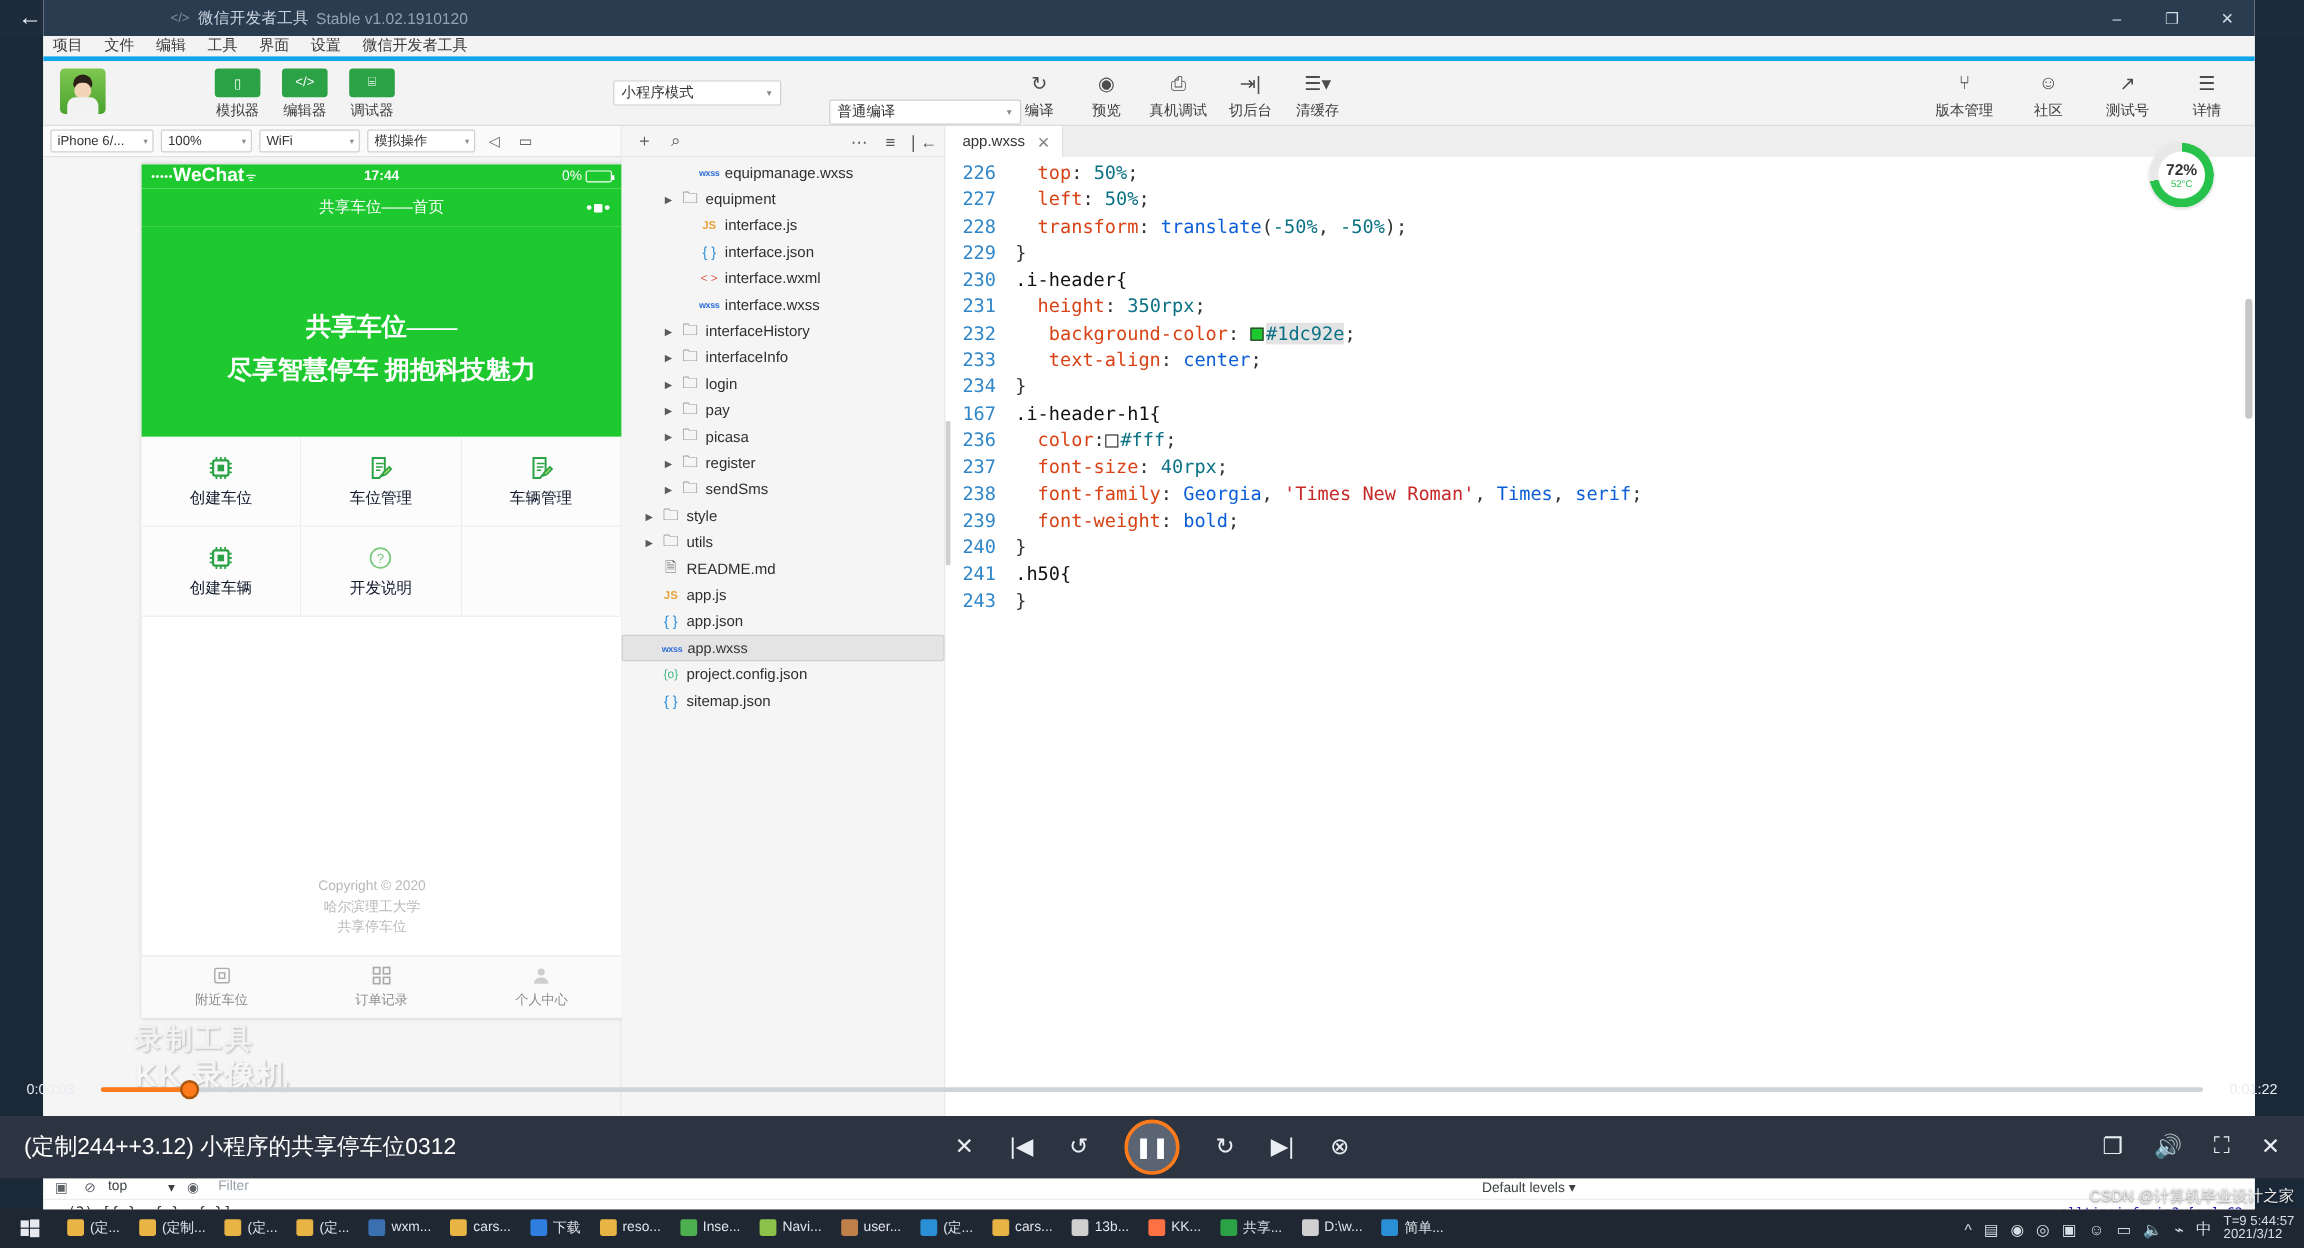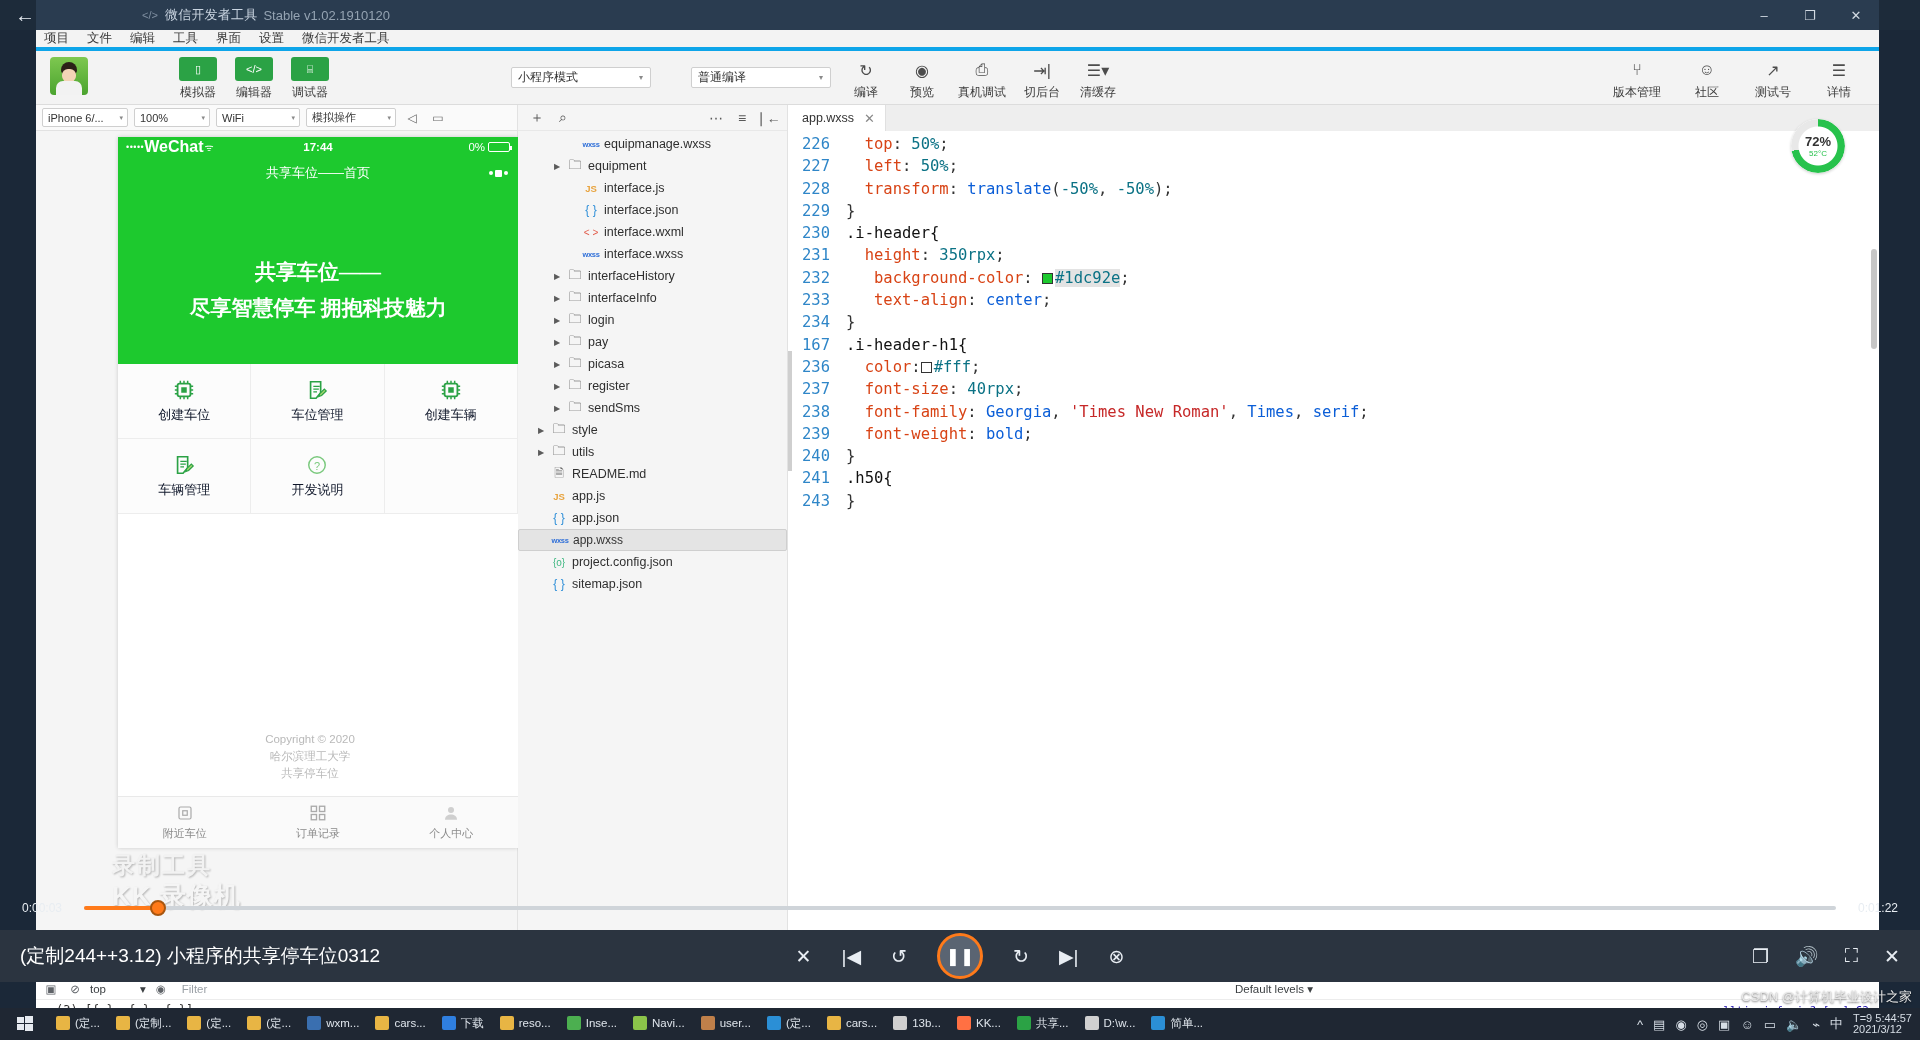--- a/index.html
+++ b/index.html
@@ -368,21 +368,21 @@
           <div class="tb-btn">⌸</div>
           <div class="tb-lab">调试器</div>
         </div>
       </div>
 
       <div class="sel" style="position:absolute; left:475px; top:16px; width:140px;">
         <span>小程序模式</span>
         <span class="cv">▾</span>
       </div>
 
-      <div class="sel" style="position:absolute; left:655px; top:16px; width:140px;">
+      <div class="sel" style="position:absolute; left:655px; top:32px; width:160px;">
         <span>普通编译</span>
         <span class="cv">▾</span>
       </div>
 
       <div class="tb-group" style="left:810px; top:6px; gap:16px;">
         <div class="tb-plain">
           <div class="ic">↻</div>
           <div class="tb-lab">编译</div>
         </div>
         <div class="tb-plain">
@@ -492,37 +492,37 @@
                 <path d="M5 3h11v12l-5 6H5z" fill="none" stroke="#2ba245" stroke-width="1.8"></path>
                 <g stroke="#2ba245" stroke-width="1.4">
                     <path d="M8 8h7M8 11h6M8 14h4"></path>
                   </g>
                 <path d="M15 16l5-5 2 2-5 5-3 1z" fill="#a8d66f" stroke="#2ba245" stroke-width="1.4"></path>
               </svg>
               <div class="lab">车位管理</div>
             </div>
             <div class="ph-cell">
               <svg width="22" height="22" viewBox="0 0 24 24">
+                <path d="M5 3h11v12l-5 6H5z" fill="none" stroke="#2ba245" stroke-width="1.8"></path>
+                <g stroke="#2ba245" stroke-width="1.4">
+                    <path d="M8 8h7M8 11h6M8 14h4"></path>
+                  </g>
+                <path d="M15 16l5-5 2 2-5 5-3 1z" fill="#a8d66f" stroke="#2ba245" stroke-width="1.4"></path>
+              </svg>
+              <div class="lab">车辆管理</div>
+            </div>
+            <div class="ph-cell">
+              <svg width="22" height="22" viewBox="0 0 24 24">
                 <rect x="5" y="5" width="14" height="14" rx="2" fill="none" stroke="#2ba245" stroke-width="2"></rect>
                 <rect x="9" y="9" width="6" height="6" fill="#2ba245"></rect>
                 <g stroke="#2ba245" stroke-width="1.6">
                   <path d="M8 5V2M12 5V2M16 5V2M8 22v-3M12 22v-3M16 22v-3M5 8H2M5 12H2M5 16H2M22 8h-3M22 12h-3M22 16h-3"></path>
                 </g>
               </svg>
               <div class="lab">创建车辆</div>
-            </div>
-            <div class="ph-cell">
-              <svg width="22" height="22" viewBox="0 0 24 24">
-                <path d="M5 3h11v12l-5 6H5z" fill="none" stroke="#2ba245" stroke-width="1.8"></path>
-                <g stroke="#2ba245" stroke-width="1.4">
-                    <path d="M8 8h7M8 11h6M8 14h4"></path>
-                  </g>
-                <path d="M15 16l5-5 2 2-5 5-3 1z" fill="#a8d66f" stroke="#2ba245" stroke-width="1.4"></path>
-              </svg>
-              <div class="lab">车辆管理</div>
             </div>
             <div class="ph-cell">
               <svg width="22" height="22" viewBox="0 0 24 24">
                 <circle cx="12" cy="12" r="9" fill="none" stroke="#7bc97e" stroke-width="1.6"></circle>
                 <text x="12" y="17" font-size="12" text-anchor="middle" fill="#7bc97e" font-family="Liberation Sans, sans-serif">?</text>
               </svg>
               <div class="lab">开发说明</div>
             </div>
             <div class="ph-cell empty"></div>
           </div>

